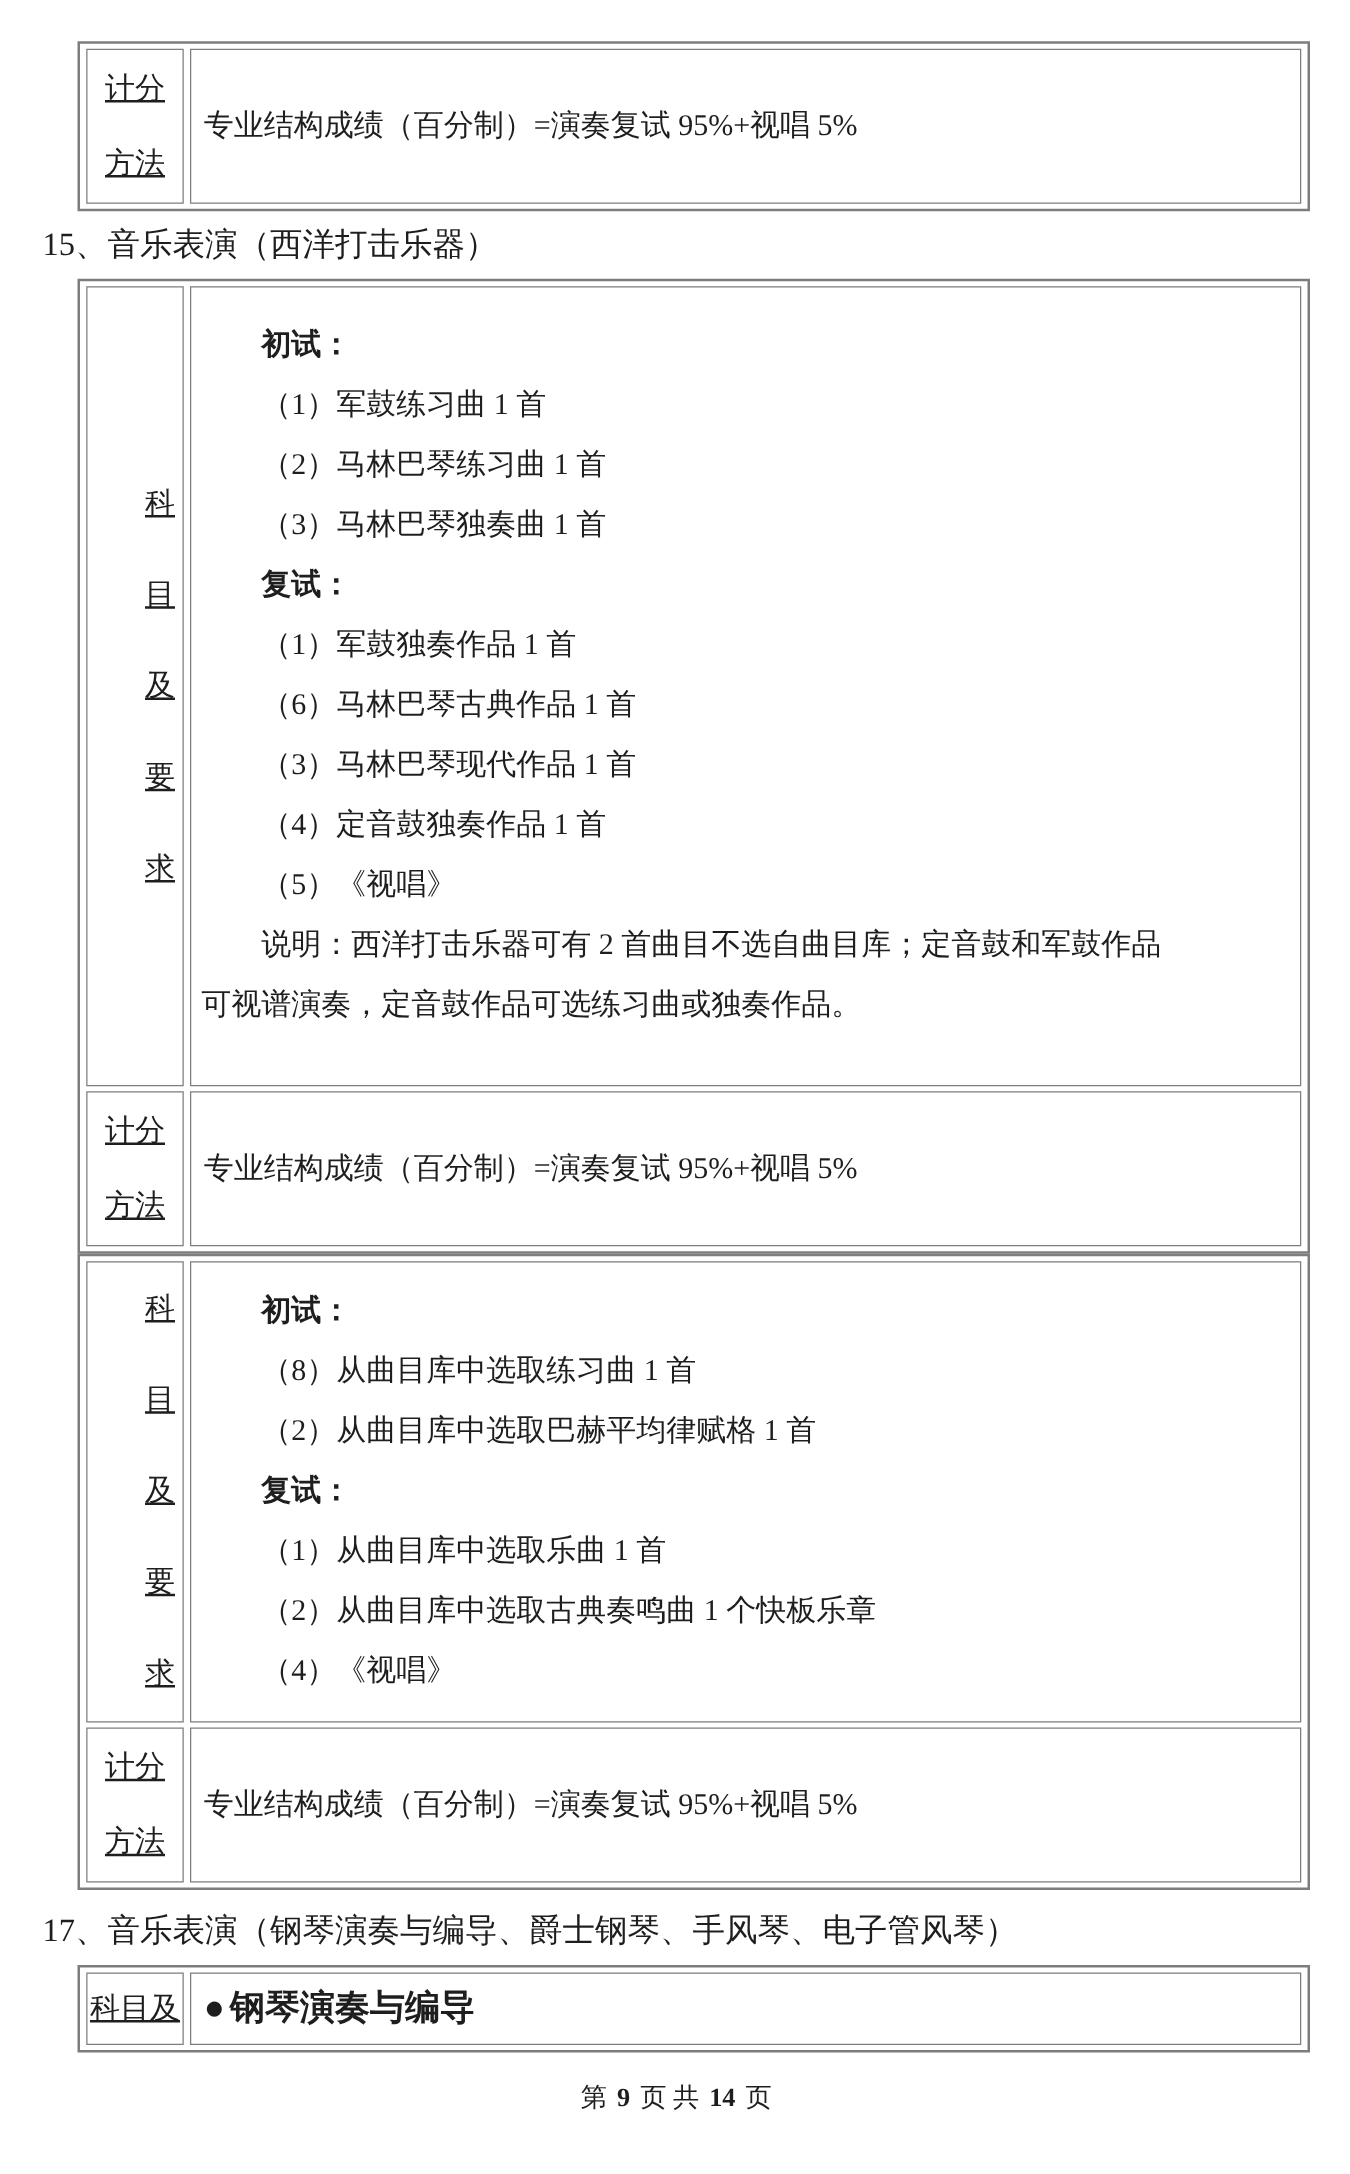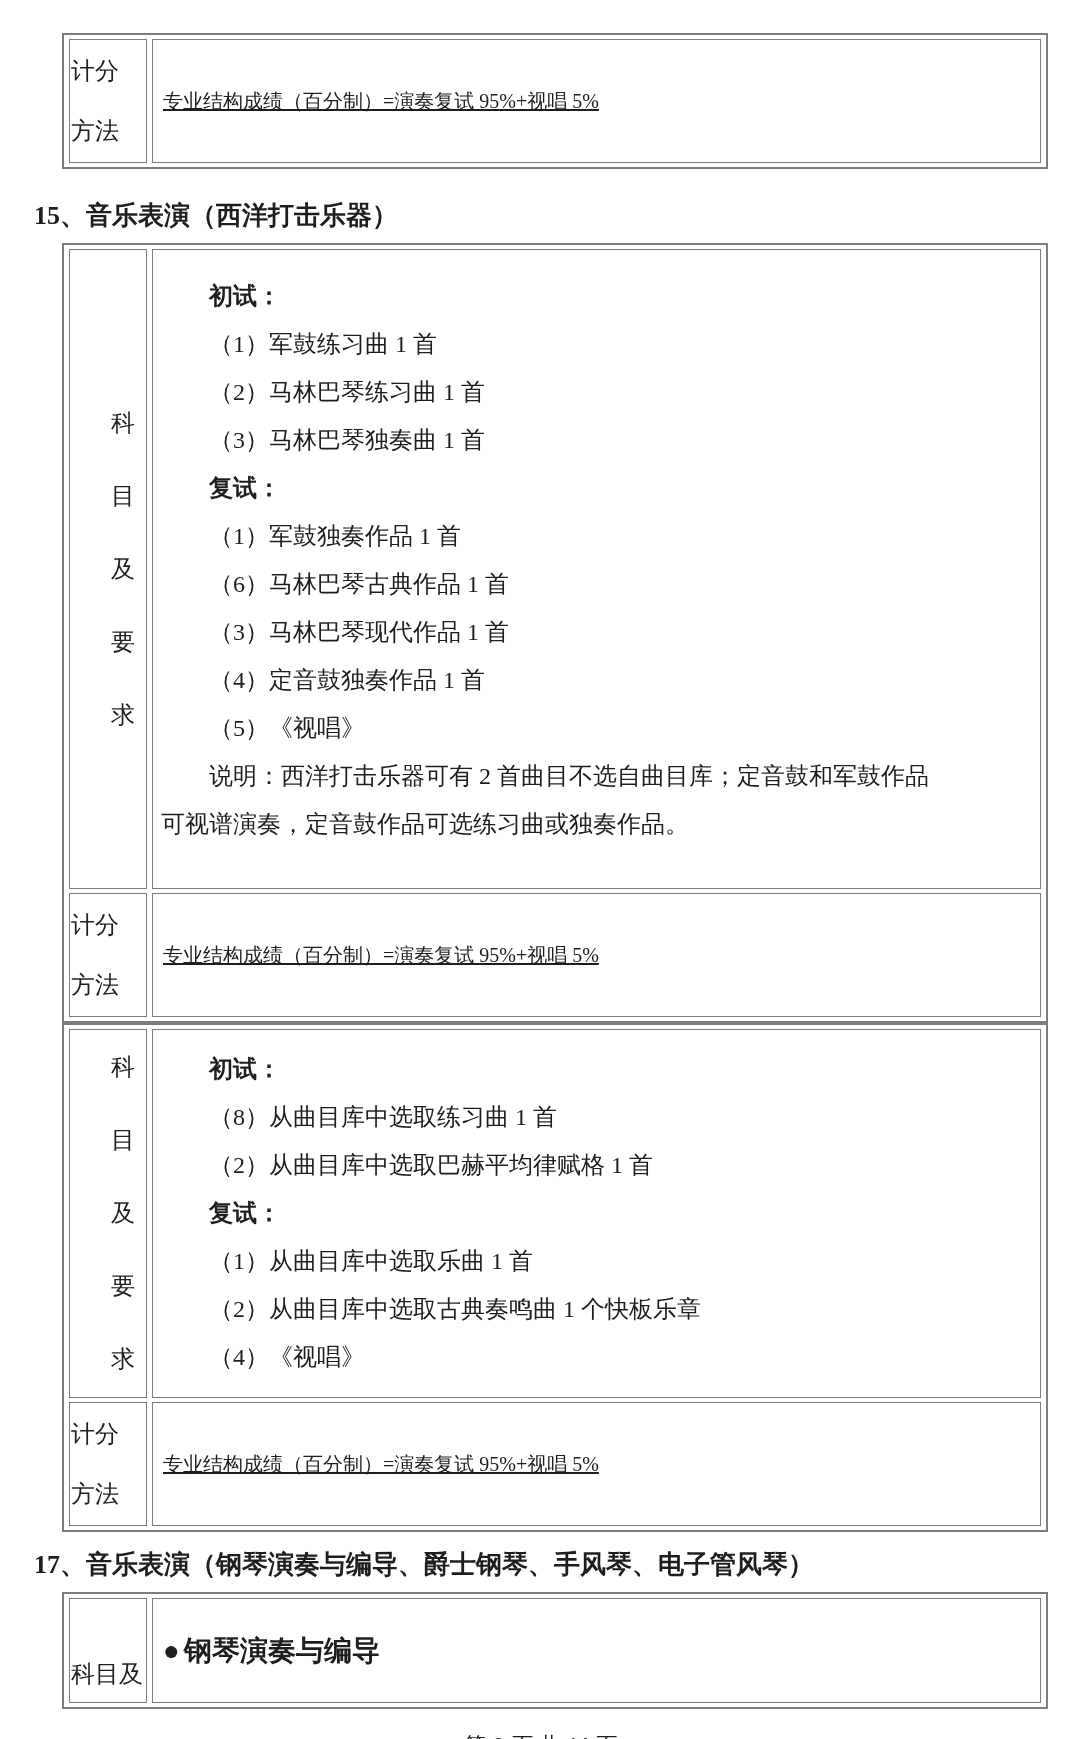--- a/index.html
+++ b/index.html
@@ -16,39 +16,39 @@
     border:2px solid #7d7d7d;
     width:986px;
     margin-left:30px;
     table-layout:fixed;
   }
   table.doc td{
     border:1.5px solid #7d7d7d;
     vertical-align:middle;
     background:#ffffff;
   }
-  .label-col{width:78px;font-size:24px;}
+  .label-col{width:78px;text-align:center;font-size:24px;text-decoration:underline;}
   .subjects div{line-height:73px;margin-left:40px;}
   .scoring div{line-height:60px;}
-  .label-inline{line-height:54px;margin-top:47px;}
+  .label-inline{line-height:54px;}
 
   .content-col{padding:0 8px;}
   .pad15{padding:22px 10px 40px 8px;}
   .pad16{padding:14px 10px 16px 8px;}
   .line{font-size:24px;line-height:48px;white-space:nowrap;}
   .indent{padding-left:48px;}
   .bold{font-weight:bold;}
 
   .formula-cell{height:110px;}
   .formula-cell-top{height:100px;}
-  .formula{font-size:20px;line-height:32px;padding-left:2px;text-decoration:underline;}
+  .formula{font-size:24px;line-height:32px;padding-left:2px;}
 
   .h-section{
-    font-size:26px;font-weight:bold;
-    margin:30px 0 10px 2px;line-height:34px;
+    font-size:26px;font-weight:normal;
+    margin:10px 0 10px 2px;line-height:34px;
   }
   .h17{margin-top:16px;}
 
   .t17-cell{height:54px;}
   .t17-line{font-size:28px;font-weight:bold;line-height:30px;padding-left:2px;white-space:nowrap;}
   .bullet{display:inline-block;margin-right:4px;}
 
   .footer{
     text-align:center;margin-top:22px;font-size:21px;color:#1e1e1e;
   }

